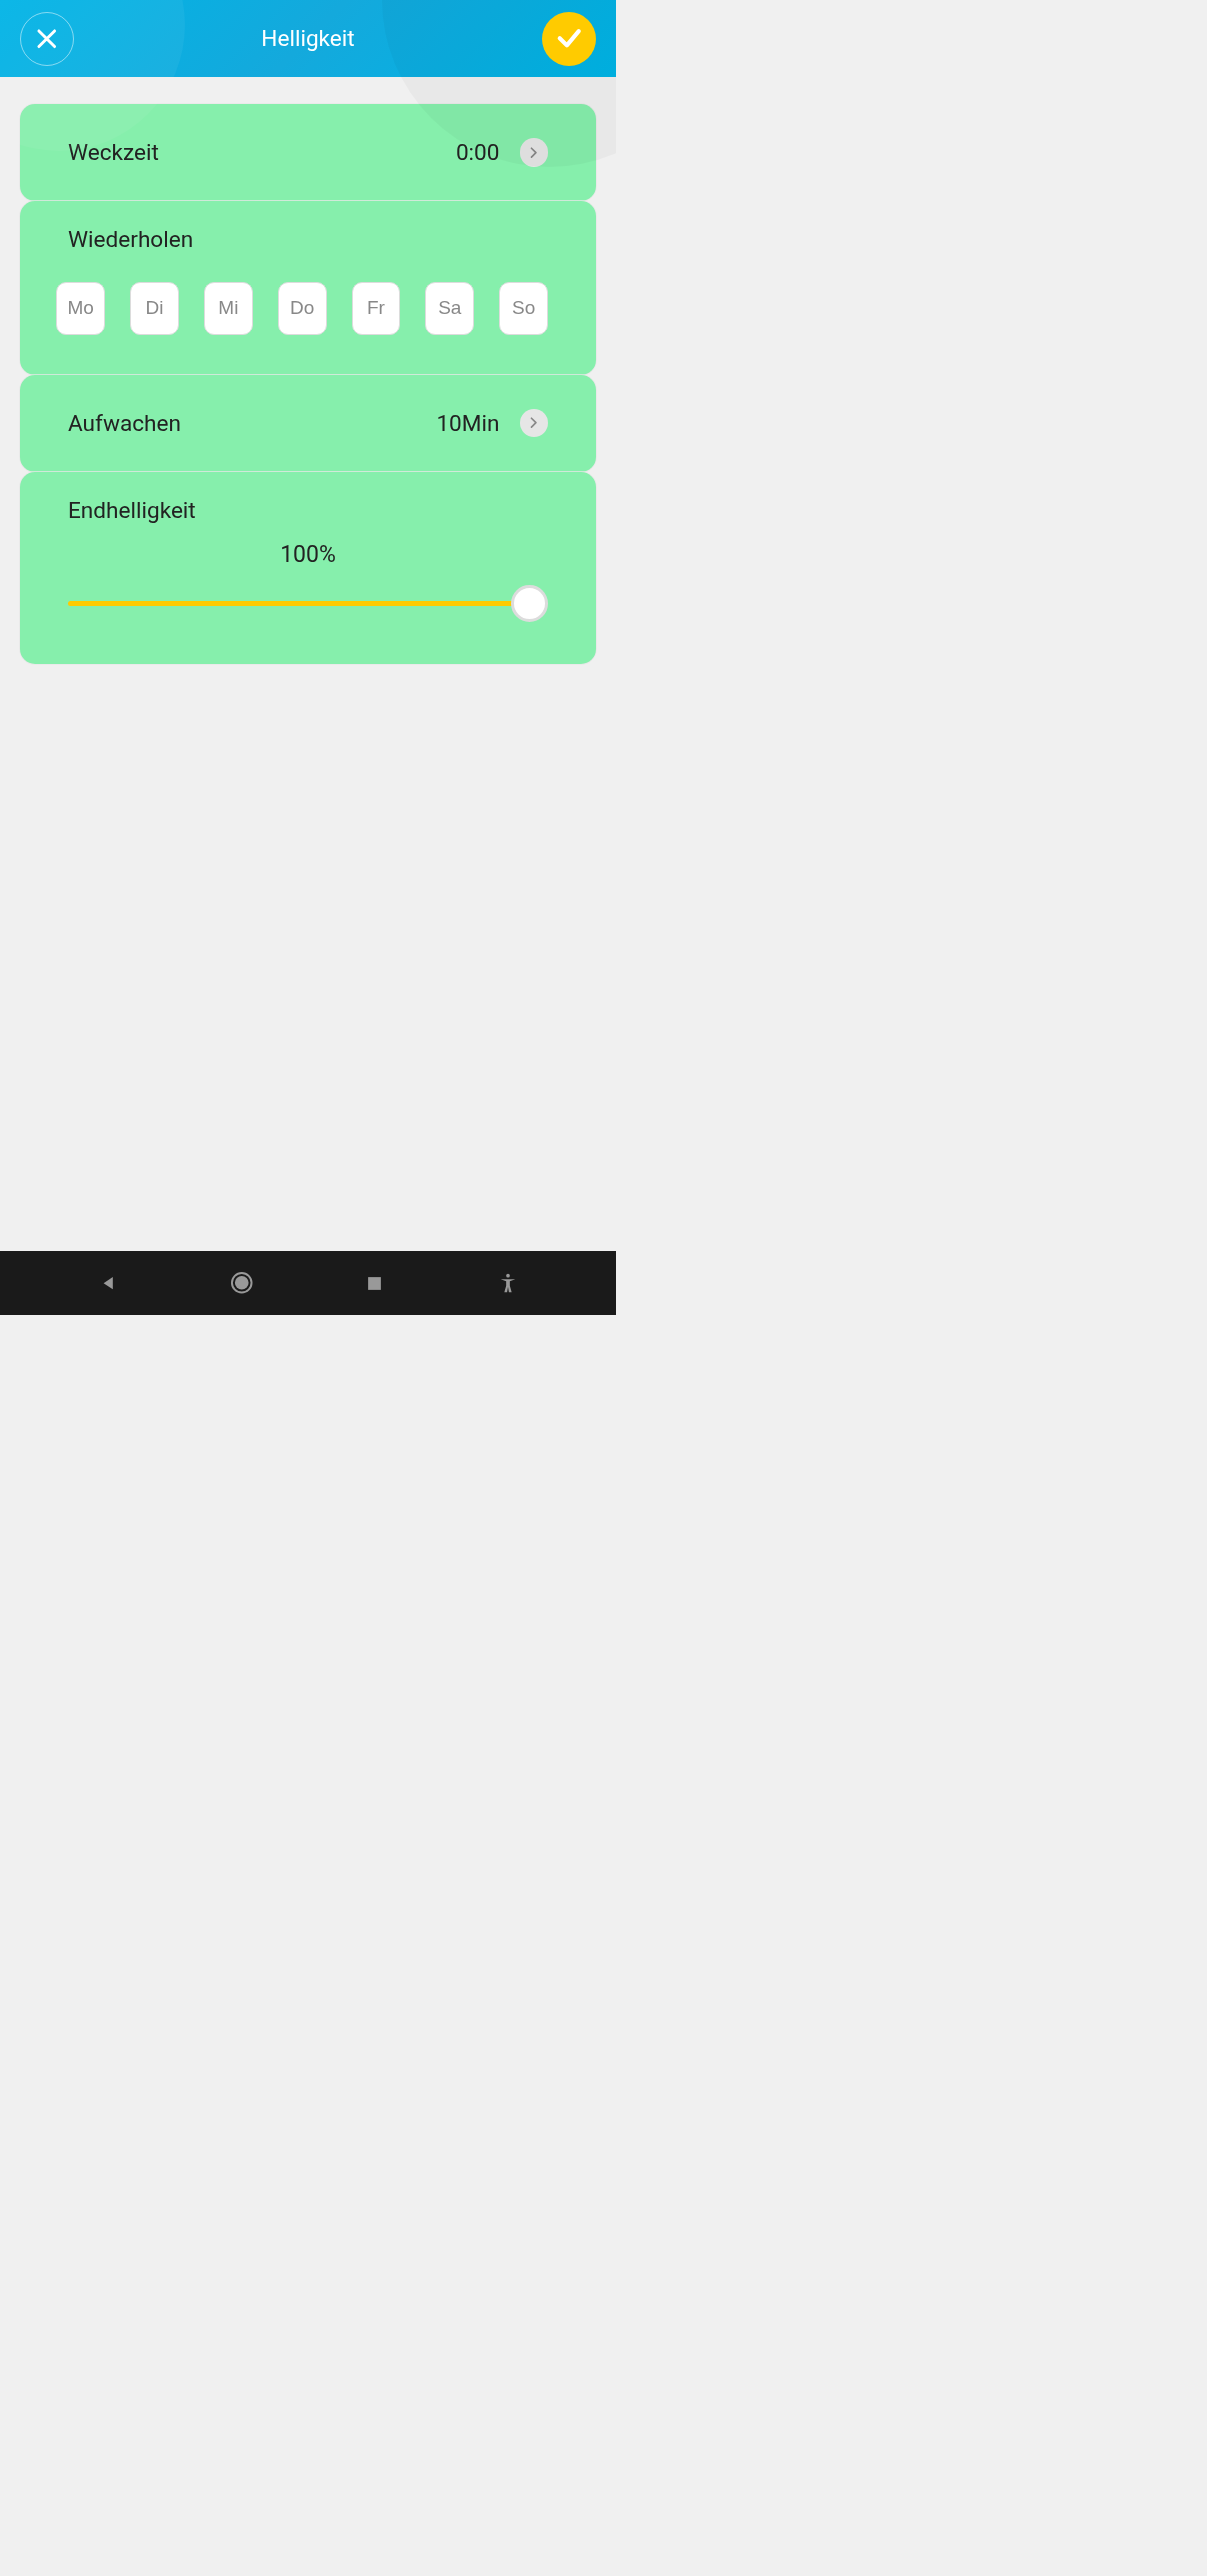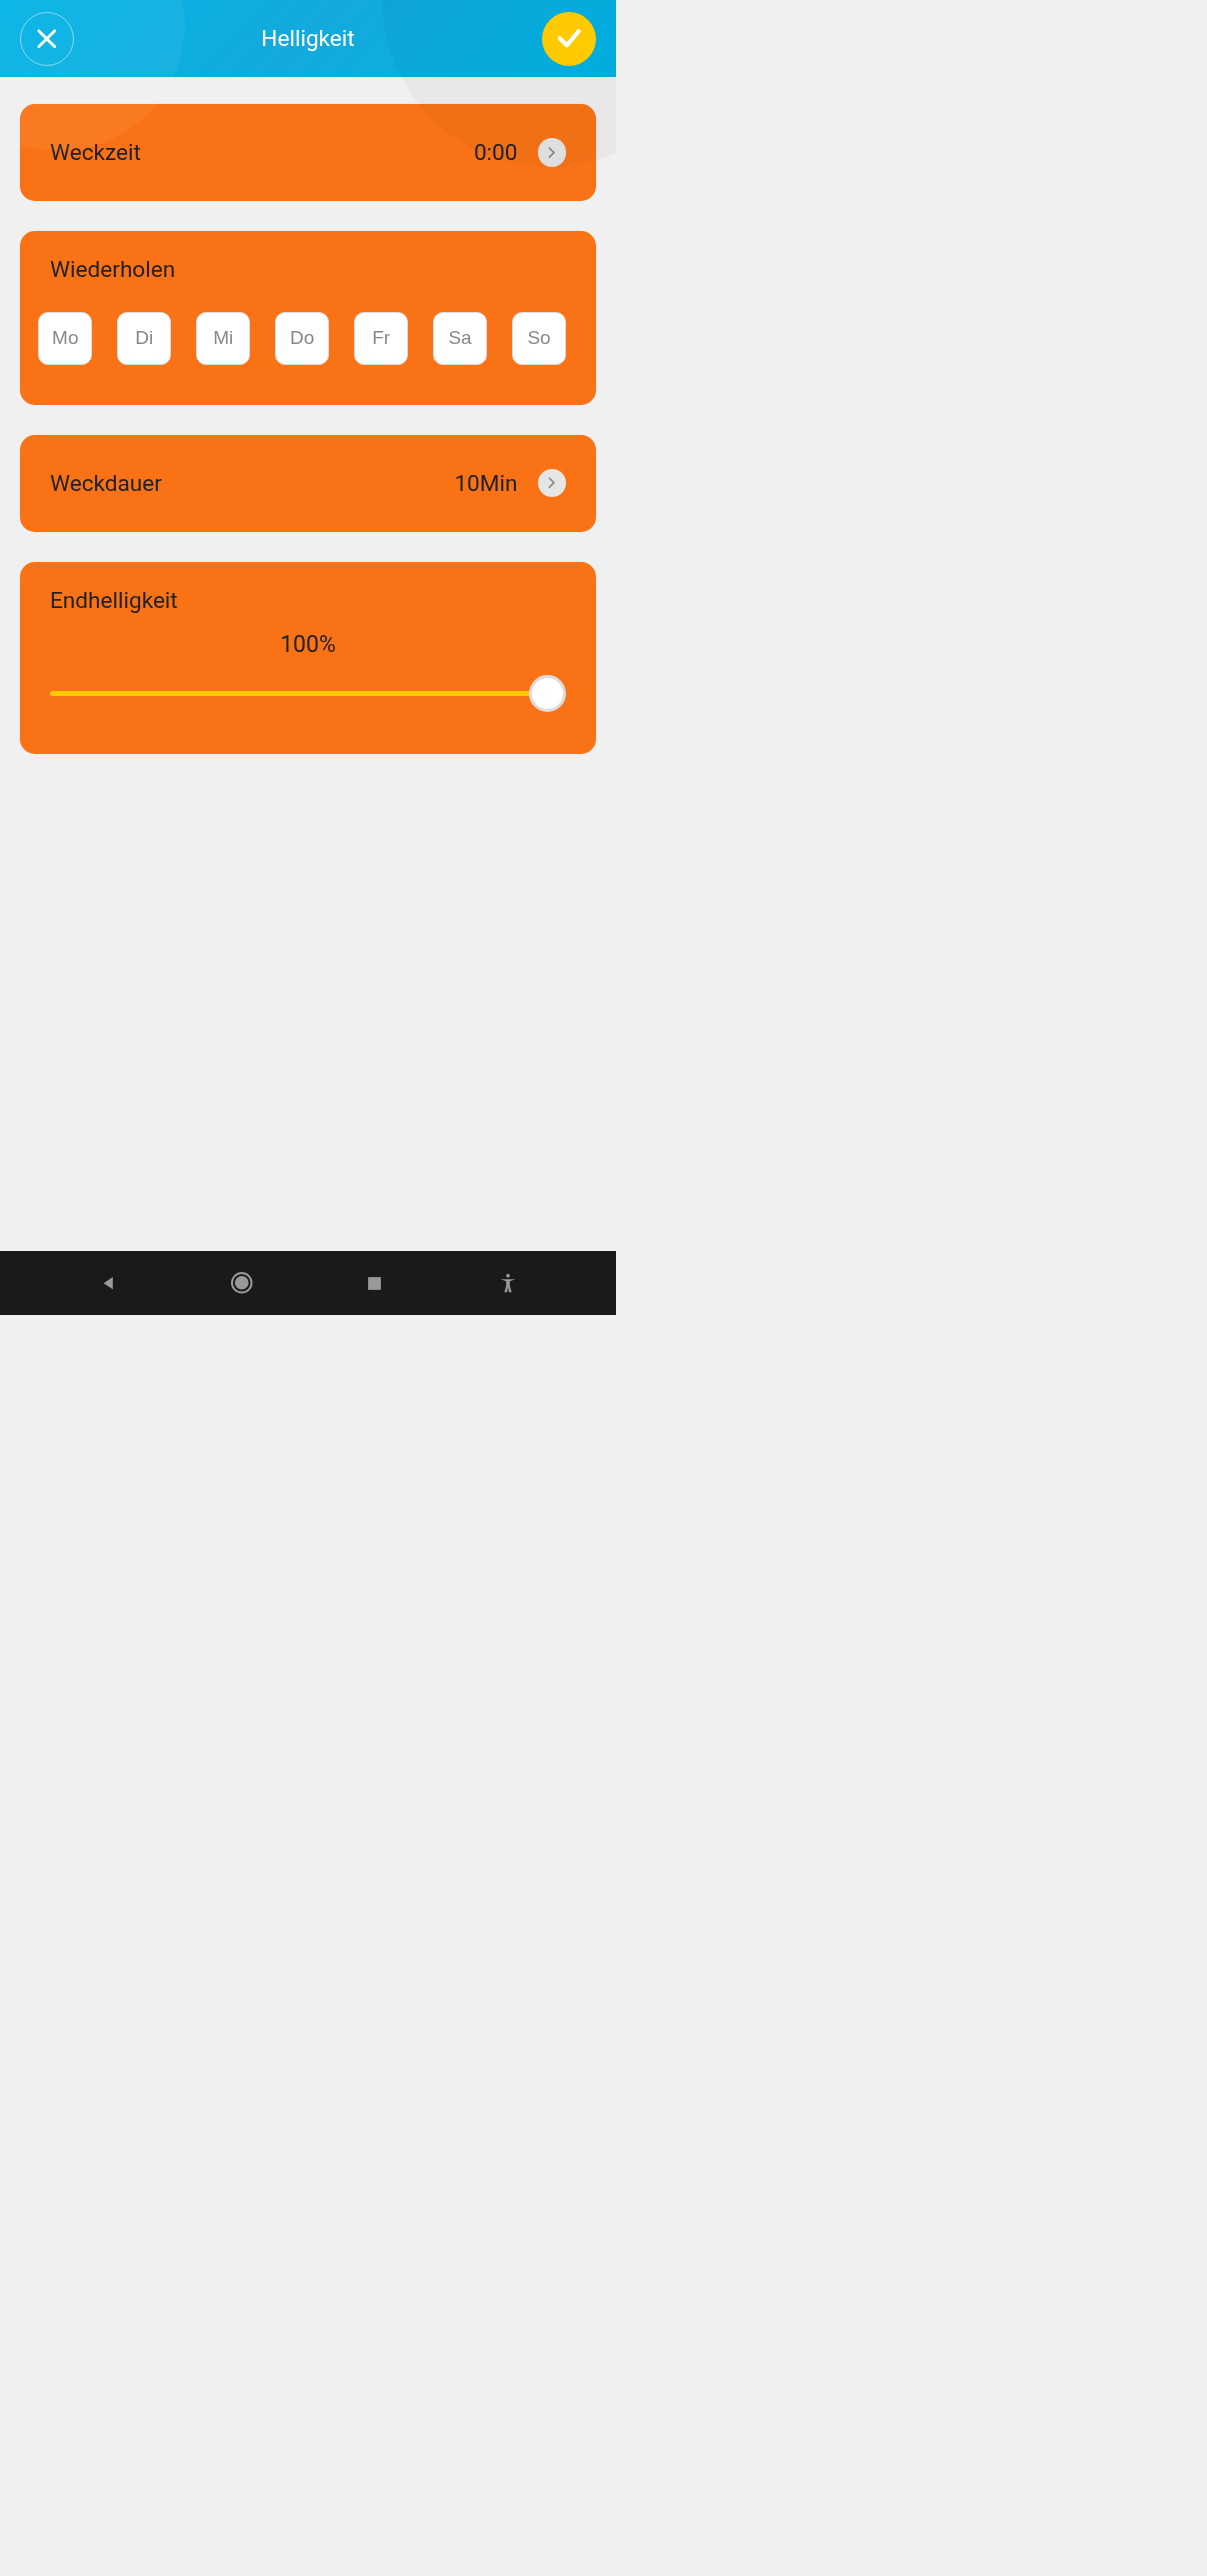--- a/index.html
+++ b/index.html
@@ -73,24 +73,23 @@
   }
   .btn-confirm svg { width: 28.5px; height: 28.5px; }
   .content {
     background: #f0f0f0;
     border-radius: 15px 15px 0 0;
     margin-top: 0px;
     padding: 27px 20px 0 20px;
     height: calc(100% - 77px - 64px);
   }
   .card {
-    background: #f97316;
+    background: #86efac;
     border-radius: 15px;
-    padding: 25px 30px;
-    margin-bottom: 30px;
+    padding: 25px 48px;
     box-shadow: 0 0 0 0.8px #e8e8e8;
   }
   .row {
     display: flex;
     align-items: center;
     justify-content: space-between;
     min-height: 47px;
   }
   .row-label {
     font-size: 22.6px;
@@ -236,21 +235,21 @@
       <button class="day-chip">Mi</button>
       <button class="day-chip">Do</button>
       <button class="day-chip">Fr</button>
       <button class="day-chip">Sa</button>
       <button class="day-chip">So</button>
     </div>
   </div>
 
   <div class="card">
     <div class="row">
-      <div class="row-label">Weckdauer</div>
+      <div class="row-label">Aufwachen</div>
       <div class="row-right">
         <div class="row-value">10Min</div>
         <div class="chevron">
           <svg viewBox="0 0 24 24">
               <path d="M8 4 L16 12 L8 20" stroke="#888" stroke-width="3" fill="none" stroke-linecap="round" stroke-linejoin="round"></path>
             </svg>
         </div>
       </div>
     </div>
   </div>

